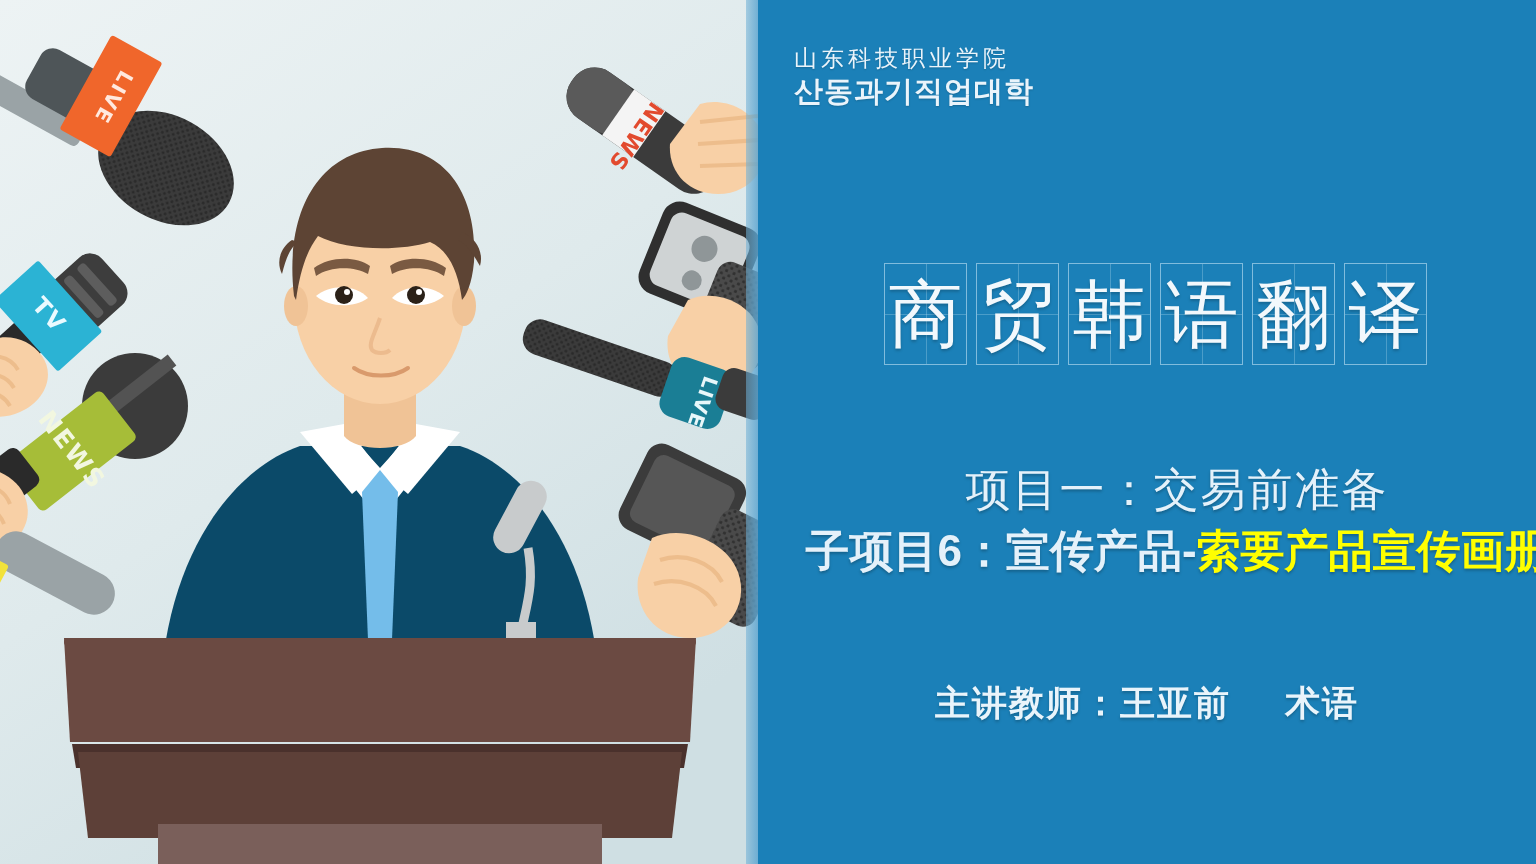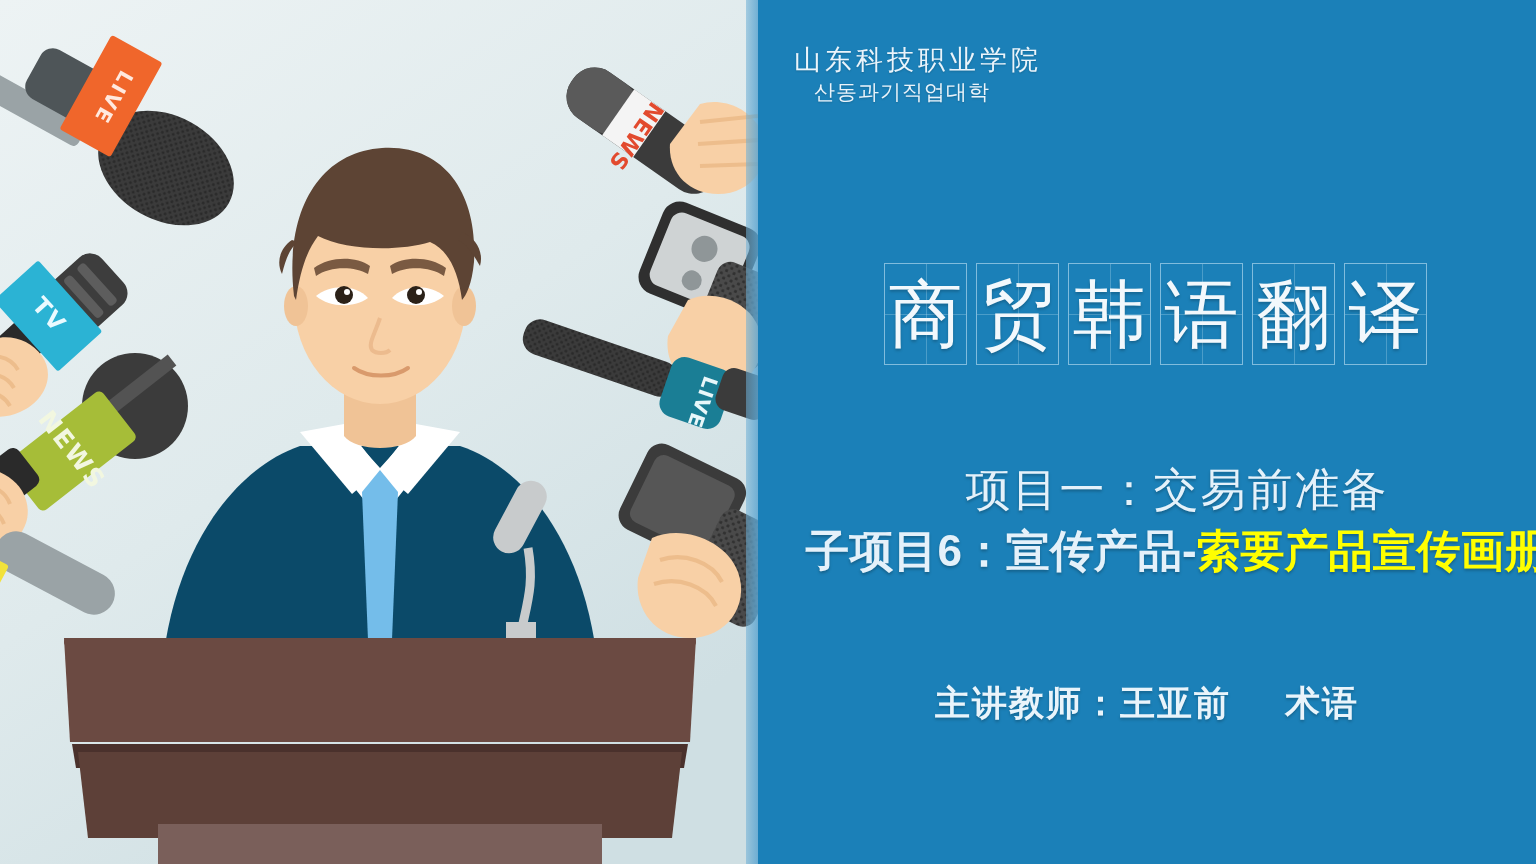--- a/index.html
+++ b/index.html
@@ -31,22 +31,22 @@
     background:linear-gradient(90deg, rgba(110,175,213,.55) 0%, rgba(93,165,208,.85) 100%);
   }
 
   
   .school{
     position:absolute;left:794px;top:44px;
     color:#eaf4fb;
     line-height:1.22;
     text-shadow:0 1px 2px rgba(0,0,0,.18);
   }
-  .school .cn{font-size:27px;letter-spacing:4px;font-weight:400;font-family:Liberation Sans, sans-serif;}
-  .school .kr{font-size:21px;letter-spacing:1px;font-weight:400;margin-top:2px;margin-left:20px;}
+  .school .cn{font-size:23px;letter-spacing:4px;font-weight:400;font-family:Liberation Sans, sans-serif;}
+  .school .kr{font-size:29px;letter-spacing:1px;font-weight:700;margin-top:2px;}
 
   
   .title-row{
     position:absolute;left:884px;top:263px;
     display:flex;gap:9px;
   }
   .tcell{
     position:relative;
     width:83px;height:102px;
     border:1px solid rgba(190,224,243,.62);

